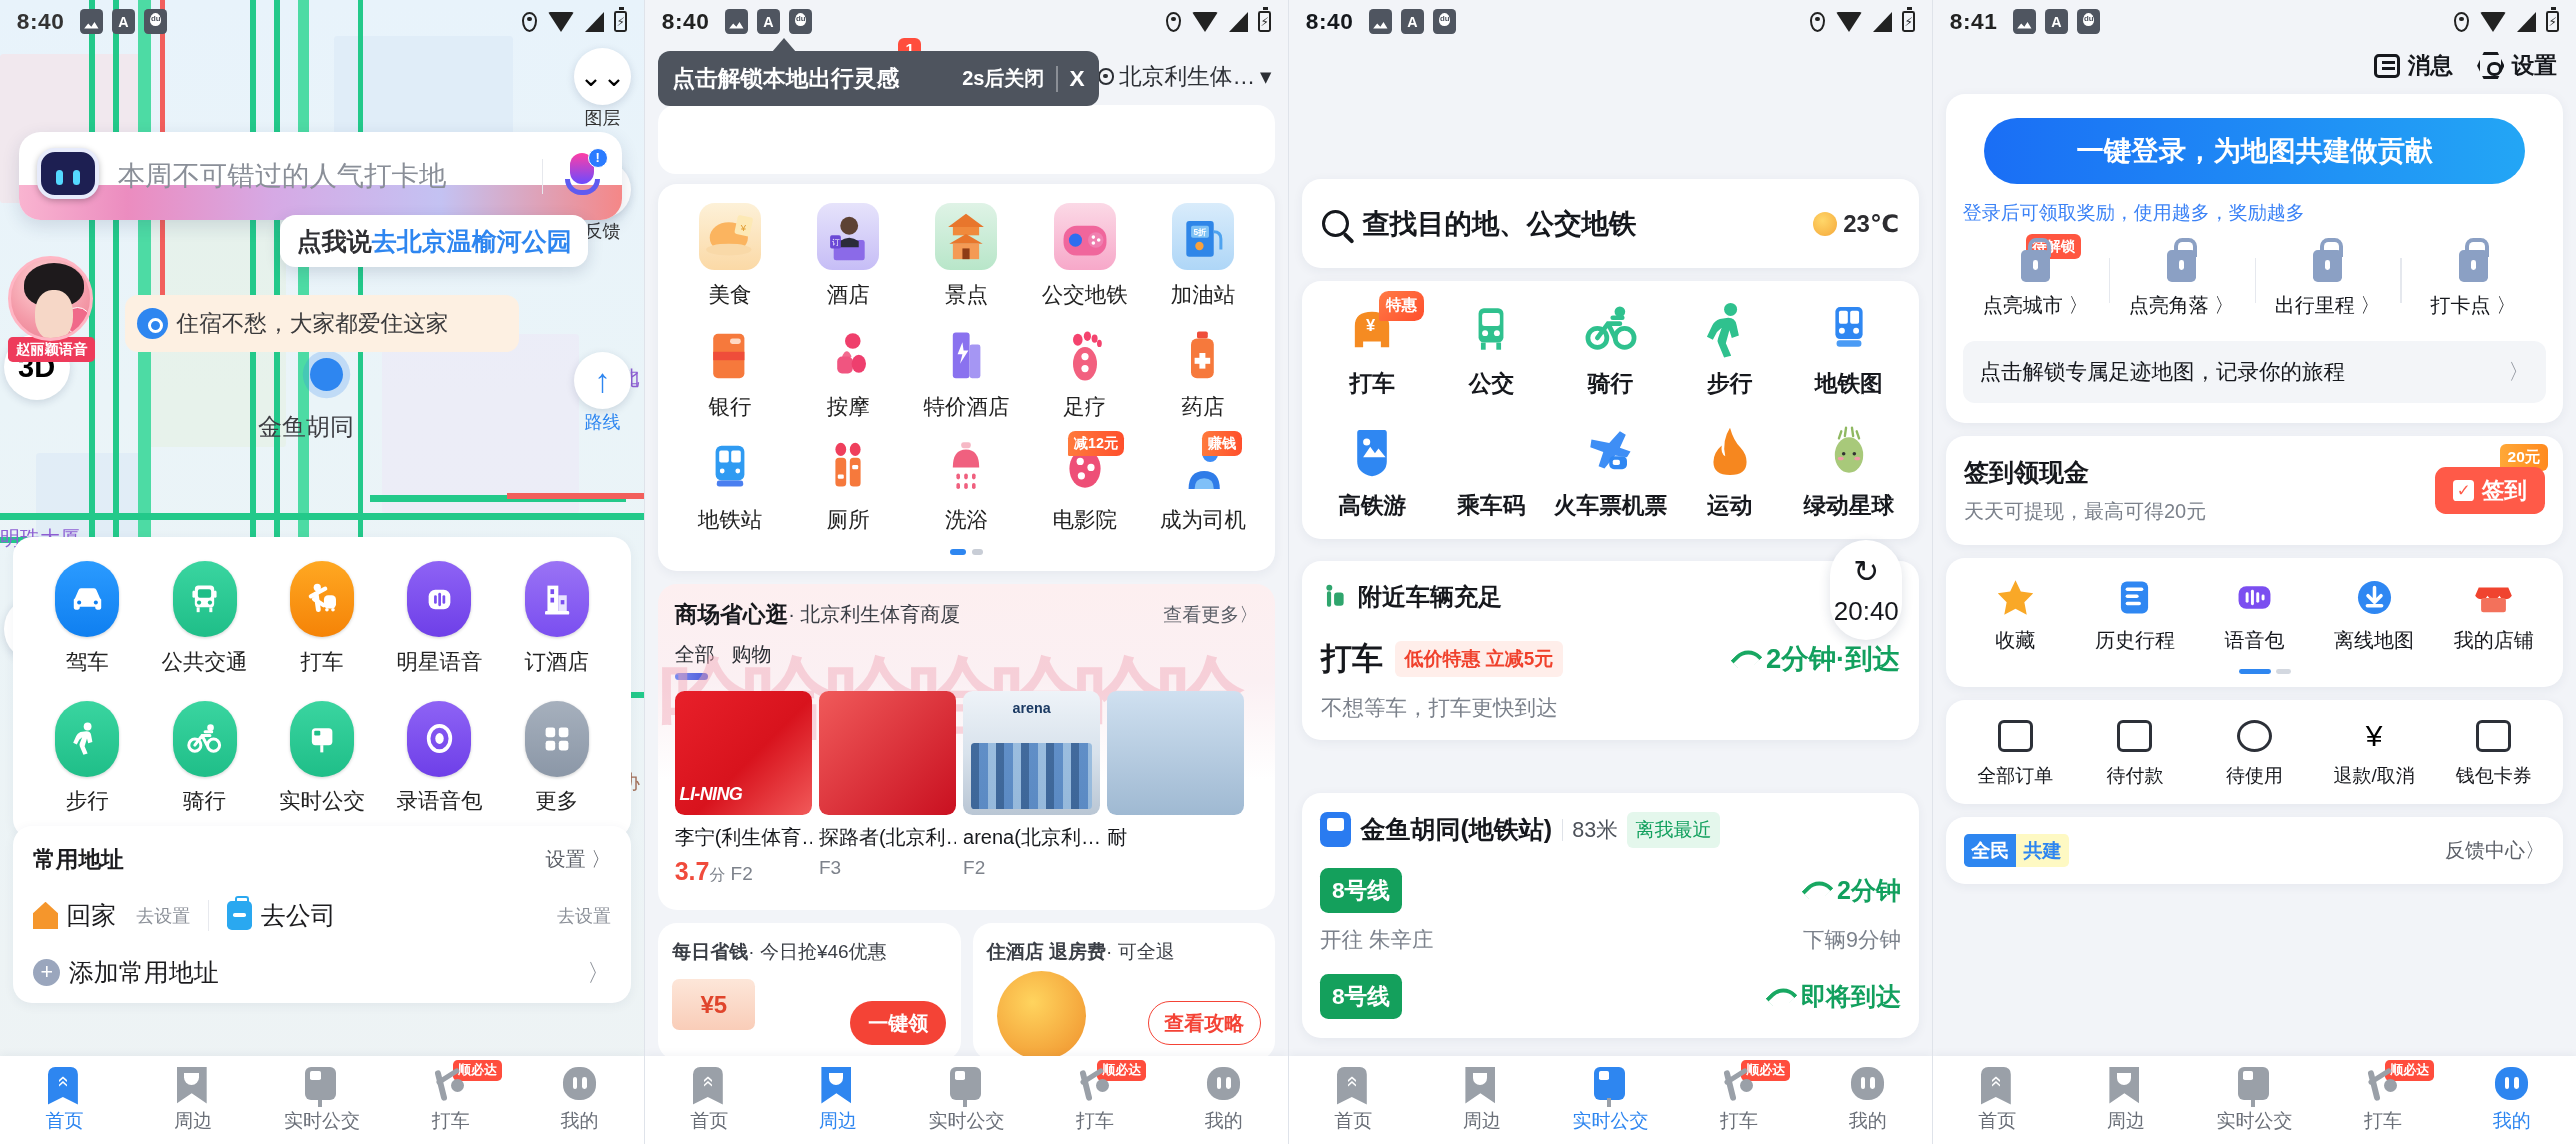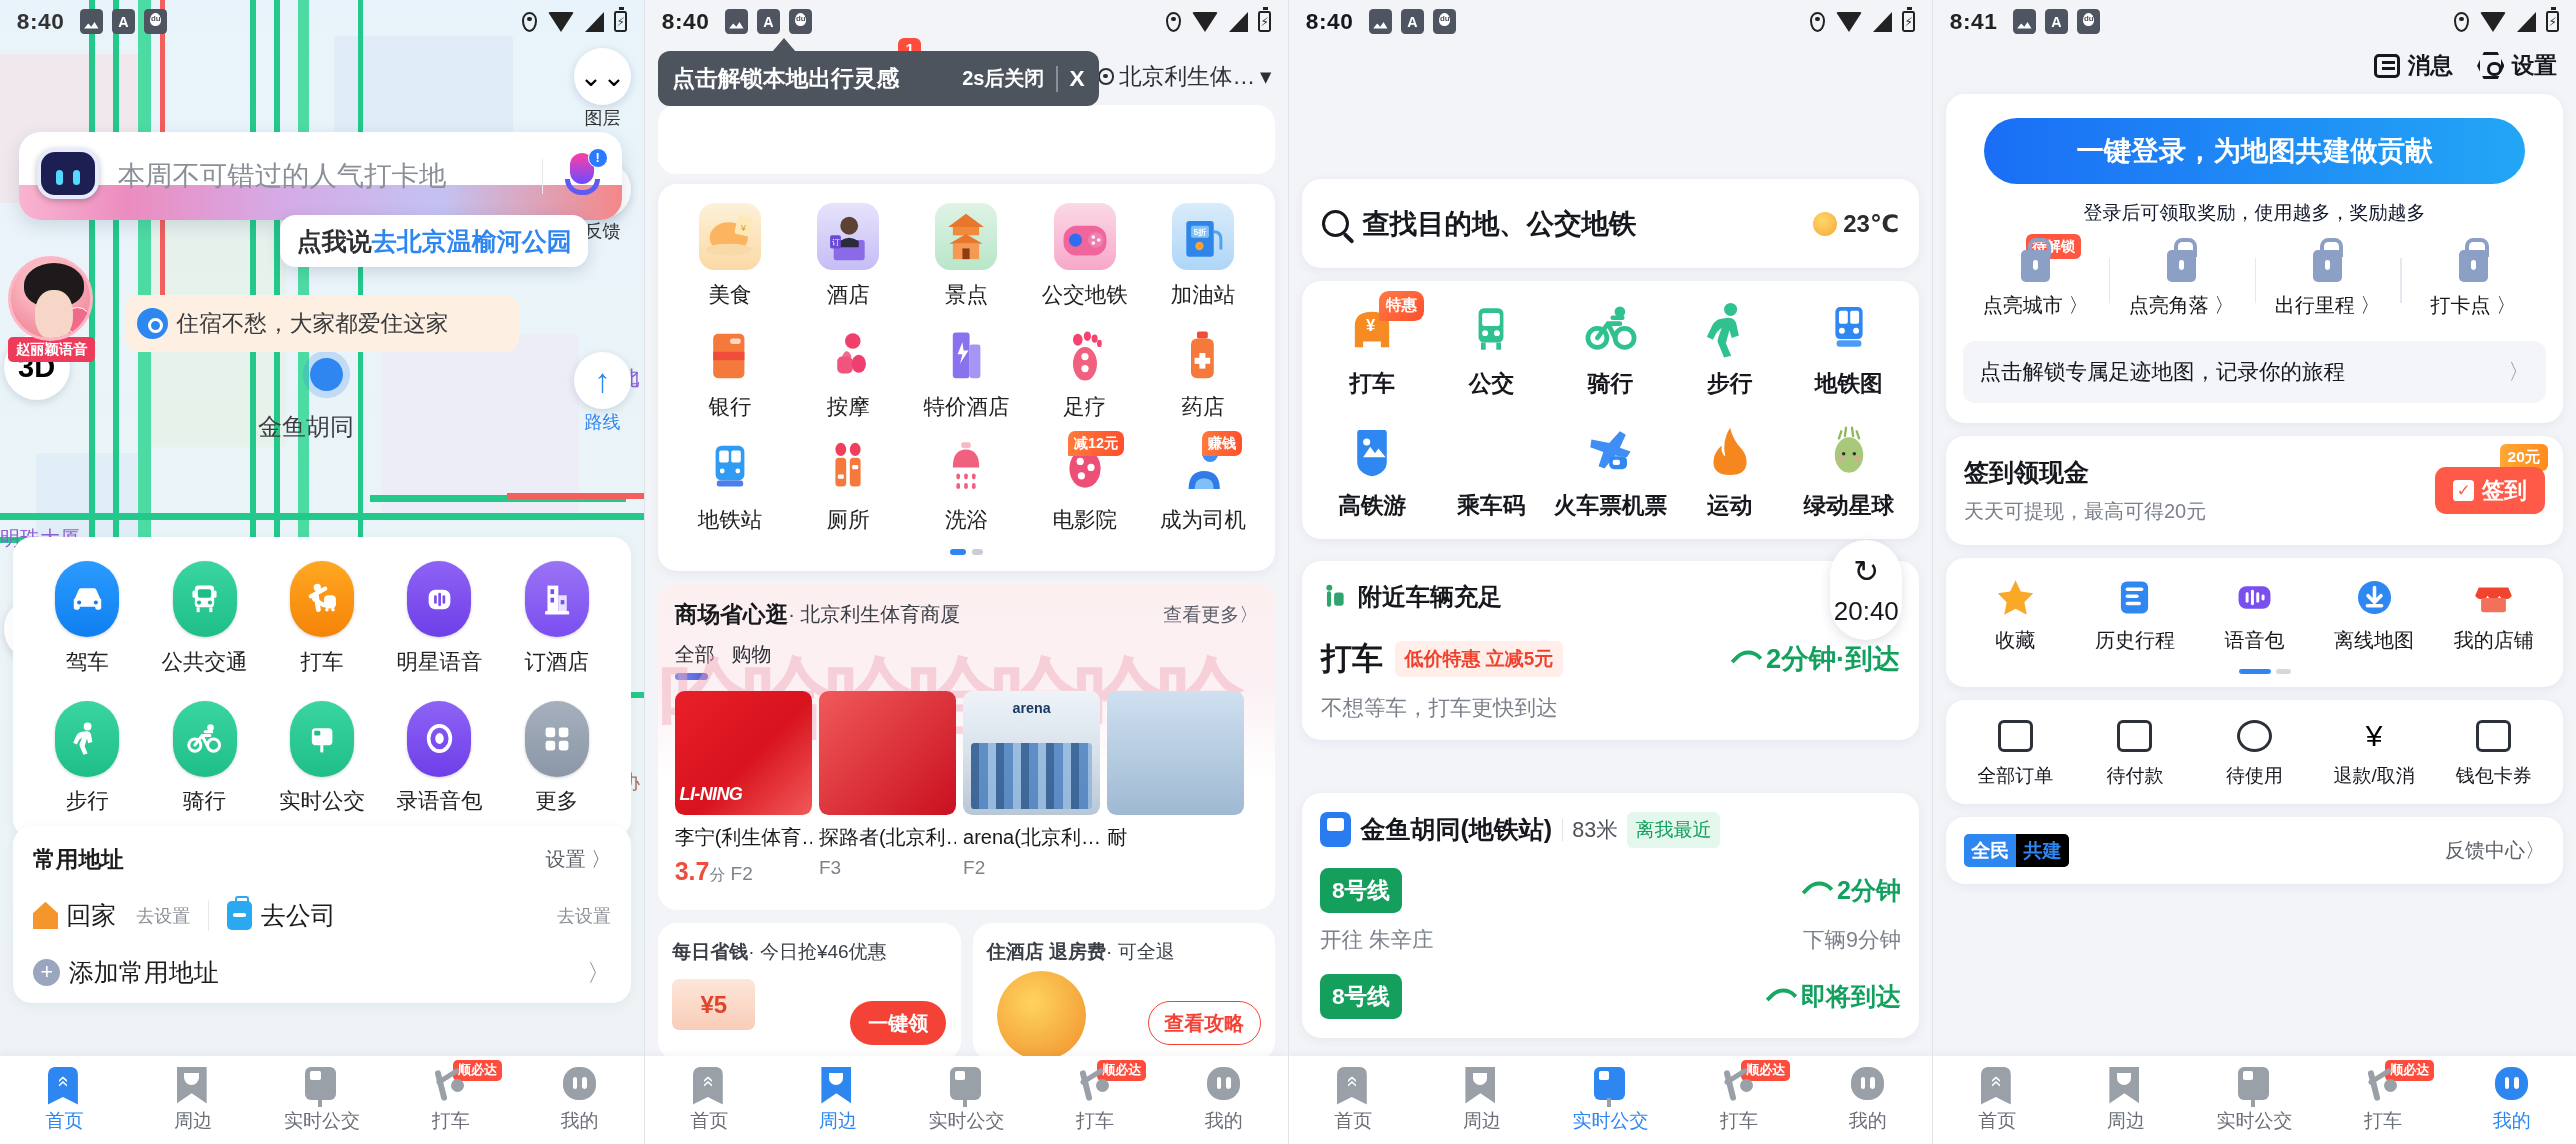--- a/index.html
+++ b/index.html
@@ -367,21 +367,21 @@
     box-shadow: 0 6px 0 #16181d; }
   .gear-ic { width: 27.4px; height: 27.4px; border: 3px solid #16181d; position: relative;
     clip-path: polygon(25% 0,75% 0,100% 50%,75% 100%,25% 100%,0 50%); }
   .gear-ic::after { content:""; position:absolute; left: 7.2px; top: 7.2px; width: 8.3px; height: 8.3px;
     border: 3px solid #16181d; border-radius: 50%; }
 
   .p4-card { margin: 13px 13px 0; padding: 24px 16.7px 20px; }
   .login-btn { height: 66px; border-radius: 36px; background: linear-gradient(90deg,#1a6ef5,#23a6f5);
     color: #fff; font-size: 27.4px; font-weight: bold; display:flex; align-items:center; justify-content:center;
     margin: 0 21.5px; }
-  .login-sub { text-align: center; font-size: 19px; color: #0f172a; margin-top: 15.5px; }
+  .login-sub { text-align: left; font-size: 19px; color: #3b82f6; margin-top: 15.5px; }
   .lock-row { display: flex; margin-top: 24px; }
   .lock-item { flex: 1; display: flex; flex-direction: column; align-items: center; gap: 10.7px; position: relative; }
   .lock-item + .lock-item::before { content:""; position: absolute; left: 0; top: 8.3px; width: 1.2px; height: 45px;
     background: #e5e8ee; }
   .lock { width: 29px; height: 32px; background: #8ba0c4; border-radius: 4.8px; position: relative; }
   .lock::before { content:""; position:absolute; left: 6.6px; top: -12px; width: 15.5px; height: 15.5px;
     border: 4.2px solid #8ba0c4; border-bottom: none; border-radius: 8.3px 8.3px 0 0; }
   .lock::after { content:""; position:absolute; left: 12px; top: 10.7px; width: 4.8px; height: 9.5px; background:#fff;
     border-radius: 2.4px;}
   .lock-lbl { font-size: 20px; color: #16181d; white-space: nowrap; }
@@ -413,21 +413,21 @@
   .p4-orders { margin: 13px 13px 0; padding: 20px 9.5px 15.5px; }
   .p4-ogrid { display: grid; grid-template-columns: repeat(5,1fr); }
   .ord { display:flex; flex-direction: column; align-items:center; gap:10.7px; }
   .ord .ic { width: 35px; height: 32px; border: 3px solid #2c3038; border-radius: 6px; position: relative; }
   .ord .lb { font-size: 19px; color: #16181d; white-space: nowrap; }
 
   .p4-foot { margin: 13px 13px 0; padding: 16.7px 18px; display: flex; align-items: center; }
   .tag-blue { display: flex; font-size: 19px; font-weight: bold; }
   .tag-blue span { padding: 3.6px 7.2px; }
   .tag-blue .a { background: #2e86f0; color: #fff; border-radius: 4.8px 0 0 4.8px; }
-  .tag-blue .b { background: #000000; color: #2e86f0; border-radius: 0 4.8px 4.8px 0; }
+  .tag-blue .b { background: #fef9c3; color: #2e86f0; border-radius: 0 4.8px 4.8px 0; }
   .p4-foot .fb { margin-left: auto; font-size: 20px; color: #5c6068; }
 </style>
 </head>
 <body>
 
 <div class="panel">
   <div class="map-bg">
     <div class="blockA" style="left:0;top:54px;width:143px;height:149px"></div>
     <div class="blockB" style="left:334px;top:36px;width:179px;height:119px"></div>
     <div class="blockC" style="left:149px;top:197px;width:137px;height:250px"></div>

